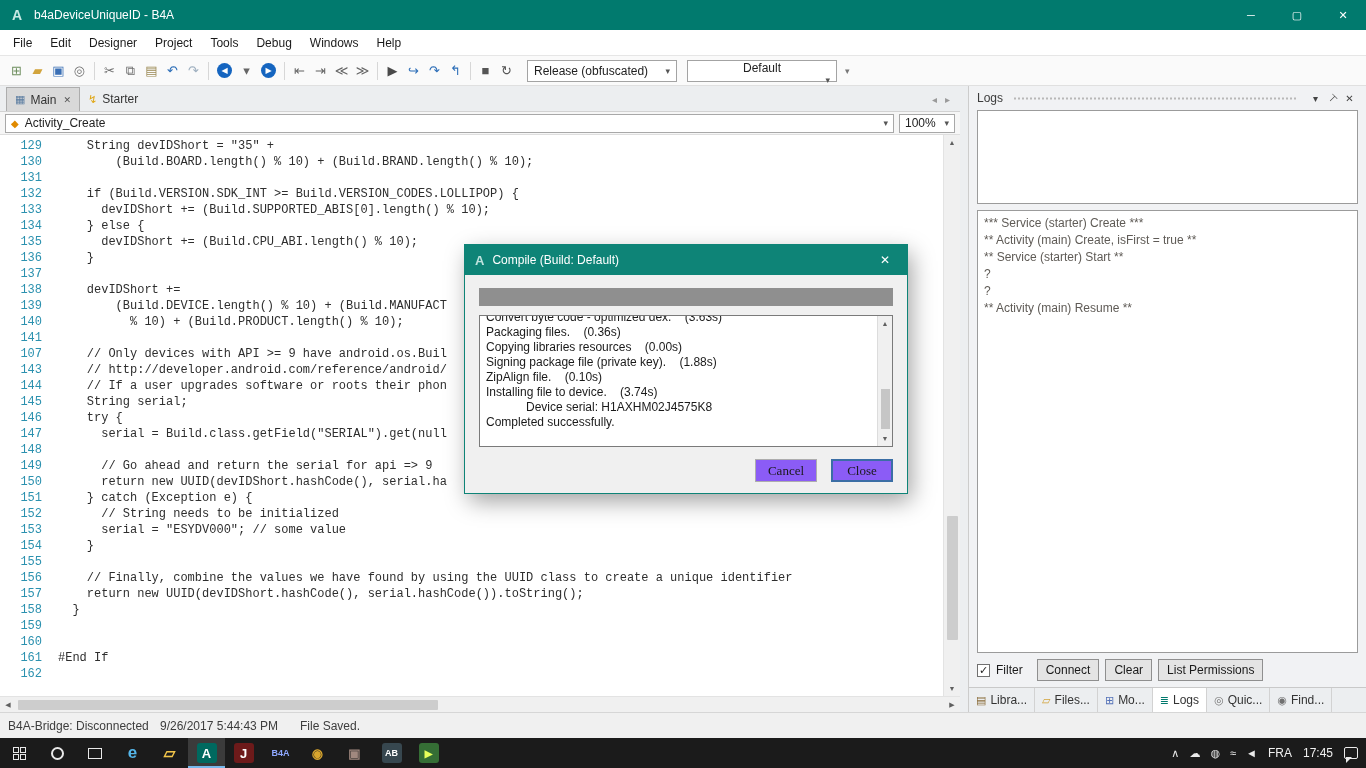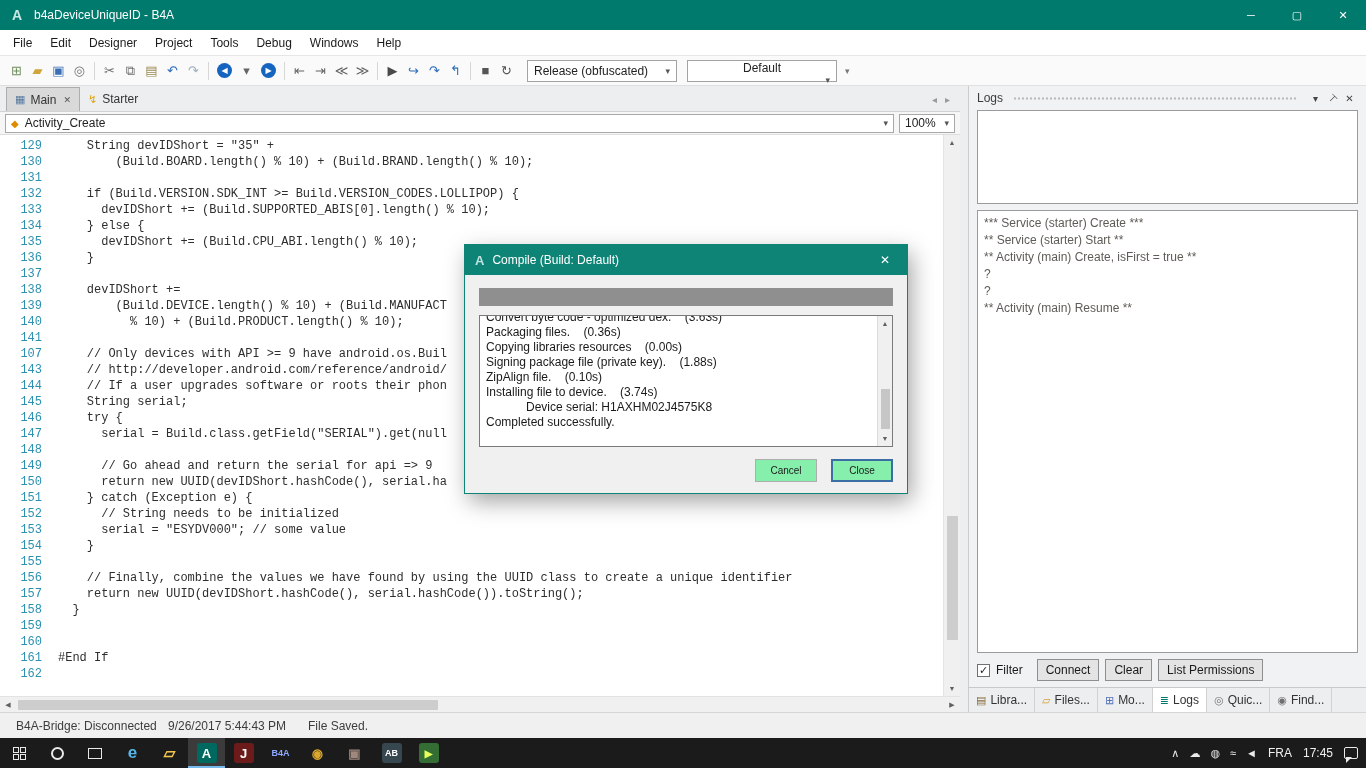--- a/index.html
+++ b/index.html
@@ -77,21 +77,21 @@
   .checkbox{width:13px;height:13px;background:#fff;border:1px solid #707070;display:flex;align-items:center;justify-content:center;}
   .checkbox .check{font-size:11px;color:#222;line-height:11px;}
   .panel-controls label{margin-right:8px;color:#1a1a1a;}
   .pbtn{height:22px;padding:0 8px;background:#e4e4e4;border:1px solid #8f8f8f;font-size:12px;font-family:inherit;color:#1a1a1a;}
   .panel-tabs{height:25px;display:flex;align-items:stretch;border-top:1px solid #c9c9c9;background:#eceef0;}
   .ptab{display:flex;align-items:center;gap:4px;padding:0 7px;border-right:1px solid #d2d2d2;color:#333;font-size:12px;}
   .ptab.active{background:#fff;}
   .ptab-icon{font-size:11px;}
 
   
-  .statusbar{height:26px;background:#f0f0f0;border-top:1px solid #d6d6d6;display:flex;align-items:center;padding-left:16px;color:#3d3d3d;}
+  .statusbar{height:26px;background:#f0f0f0;border-top:1px solid #d6d6d6;display:flex;align-items:center;padding-left:8px;color:#3d3d3d;}
   .sb-item.bridge{width:152px;}
   .sb-item.datetime{width:140px;}
 
   
   .taskbar{height:30px;background:#1b1b1b;display:flex;align-items:center;color:#f0f0f0;}
   .tb-btn{width:38px;height:30px;display:flex;align-items:center;justify-content:center;}
   .win-logo{display:grid;grid-template-columns:6px 6px;grid-template-rows:6px 6px;gap:1px;}
   .win-logo i{border:1px solid #e9e9e9;display:block;}
   .circle-o{width:13px;height:13px;border:2px solid #e9e9e9;border-radius:50%;}
   .tv-rect{width:14px;height:11px;border:1px solid #e9e9e9;}
@@ -113,21 +113,21 @@
   .dlg-title{font-size:12px;}
   .dlg-close{margin-left:auto;font-size:12px;width:24px;text-align:center;}
   .dlg-body{padding:13px 14px 0;}
   .progress{height:18px;background:#8f8f8f;}
   .dlg-log{margin-top:9px;height:132px;border:1px solid #7a7a7a;background:#fff;position:relative;overflow:hidden;padding:0 18px 0 6px;}
   .dlg-lines{margin-top:-6px;}
   .dlg-line{height:15px;line-height:15px;white-space:pre;font-size:12px;color:#1a1a1a;}
   .dlg-scroll{position:absolute;right:0;top:0;bottom:0;width:15px;background:#f0f0f0;border-left:1px solid #dcdcdc;display:flex;flex-direction:column;align-items:center;}
   .dthumb{margin-top:auto;width:9px;height:40px;background:#c6c6c6;margin-bottom:2px;}
   .dlg-buttons{display:flex;justify-content:flex-end;gap:14px;margin-top:12px;}
-  .btn{min-width:62px;height:23px;background:#86efac;border:1px solid #adadad;font-size:10px;font-family:Liberation Sans, sans-serif;color:#1a1a1a;}
+  .btn{min-width:62px;height:23px;background:#8b5cf6;border:1px solid #adadad;font-size:13px;font-family:Liberation Serif, serif;color:#1a1a1a;}
   .btn.default{border:2px solid #3b6ea5;}
 </style>
 </head>
 <body>
 
 <div class="titlebar">
   <span class="app-logo">A</span>
   <span class="title-text">b4aDeviceUniqueID - B4A</span>
   <div class="win-controls">
     <span class="win-btn">─</span>
@@ -347,22 +347,22 @@
       <span class="ph-icon">▾</span>
       <span class="ph-icon pin">⊤</span>
       <span class="ph-icon">✕</span>
     </div>
 
     <div class="filter-box"></div>
 
     <div class="log-view">
 
     <div class="log-entry">*** Service (starter) Create ***</div>
+        <div class="log-entry">** Activity (main) Create, isFirst = true **</div>
         <div class="log-entry">** Service (starter) Start **</div>
-        <div class="log-entry">** Activity (main) Create, isFirst = true **</div>
         <div class="log-entry">?</div>
         <div class="log-entry">?</div>
         <div class="log-entry">** Activity (main) Resume **</div>
       </div>
 
     <div class="panel-controls">
       <span class="checkbox">
         <span class="check">✓</span>
       </span>
       <label>Filter</label>

